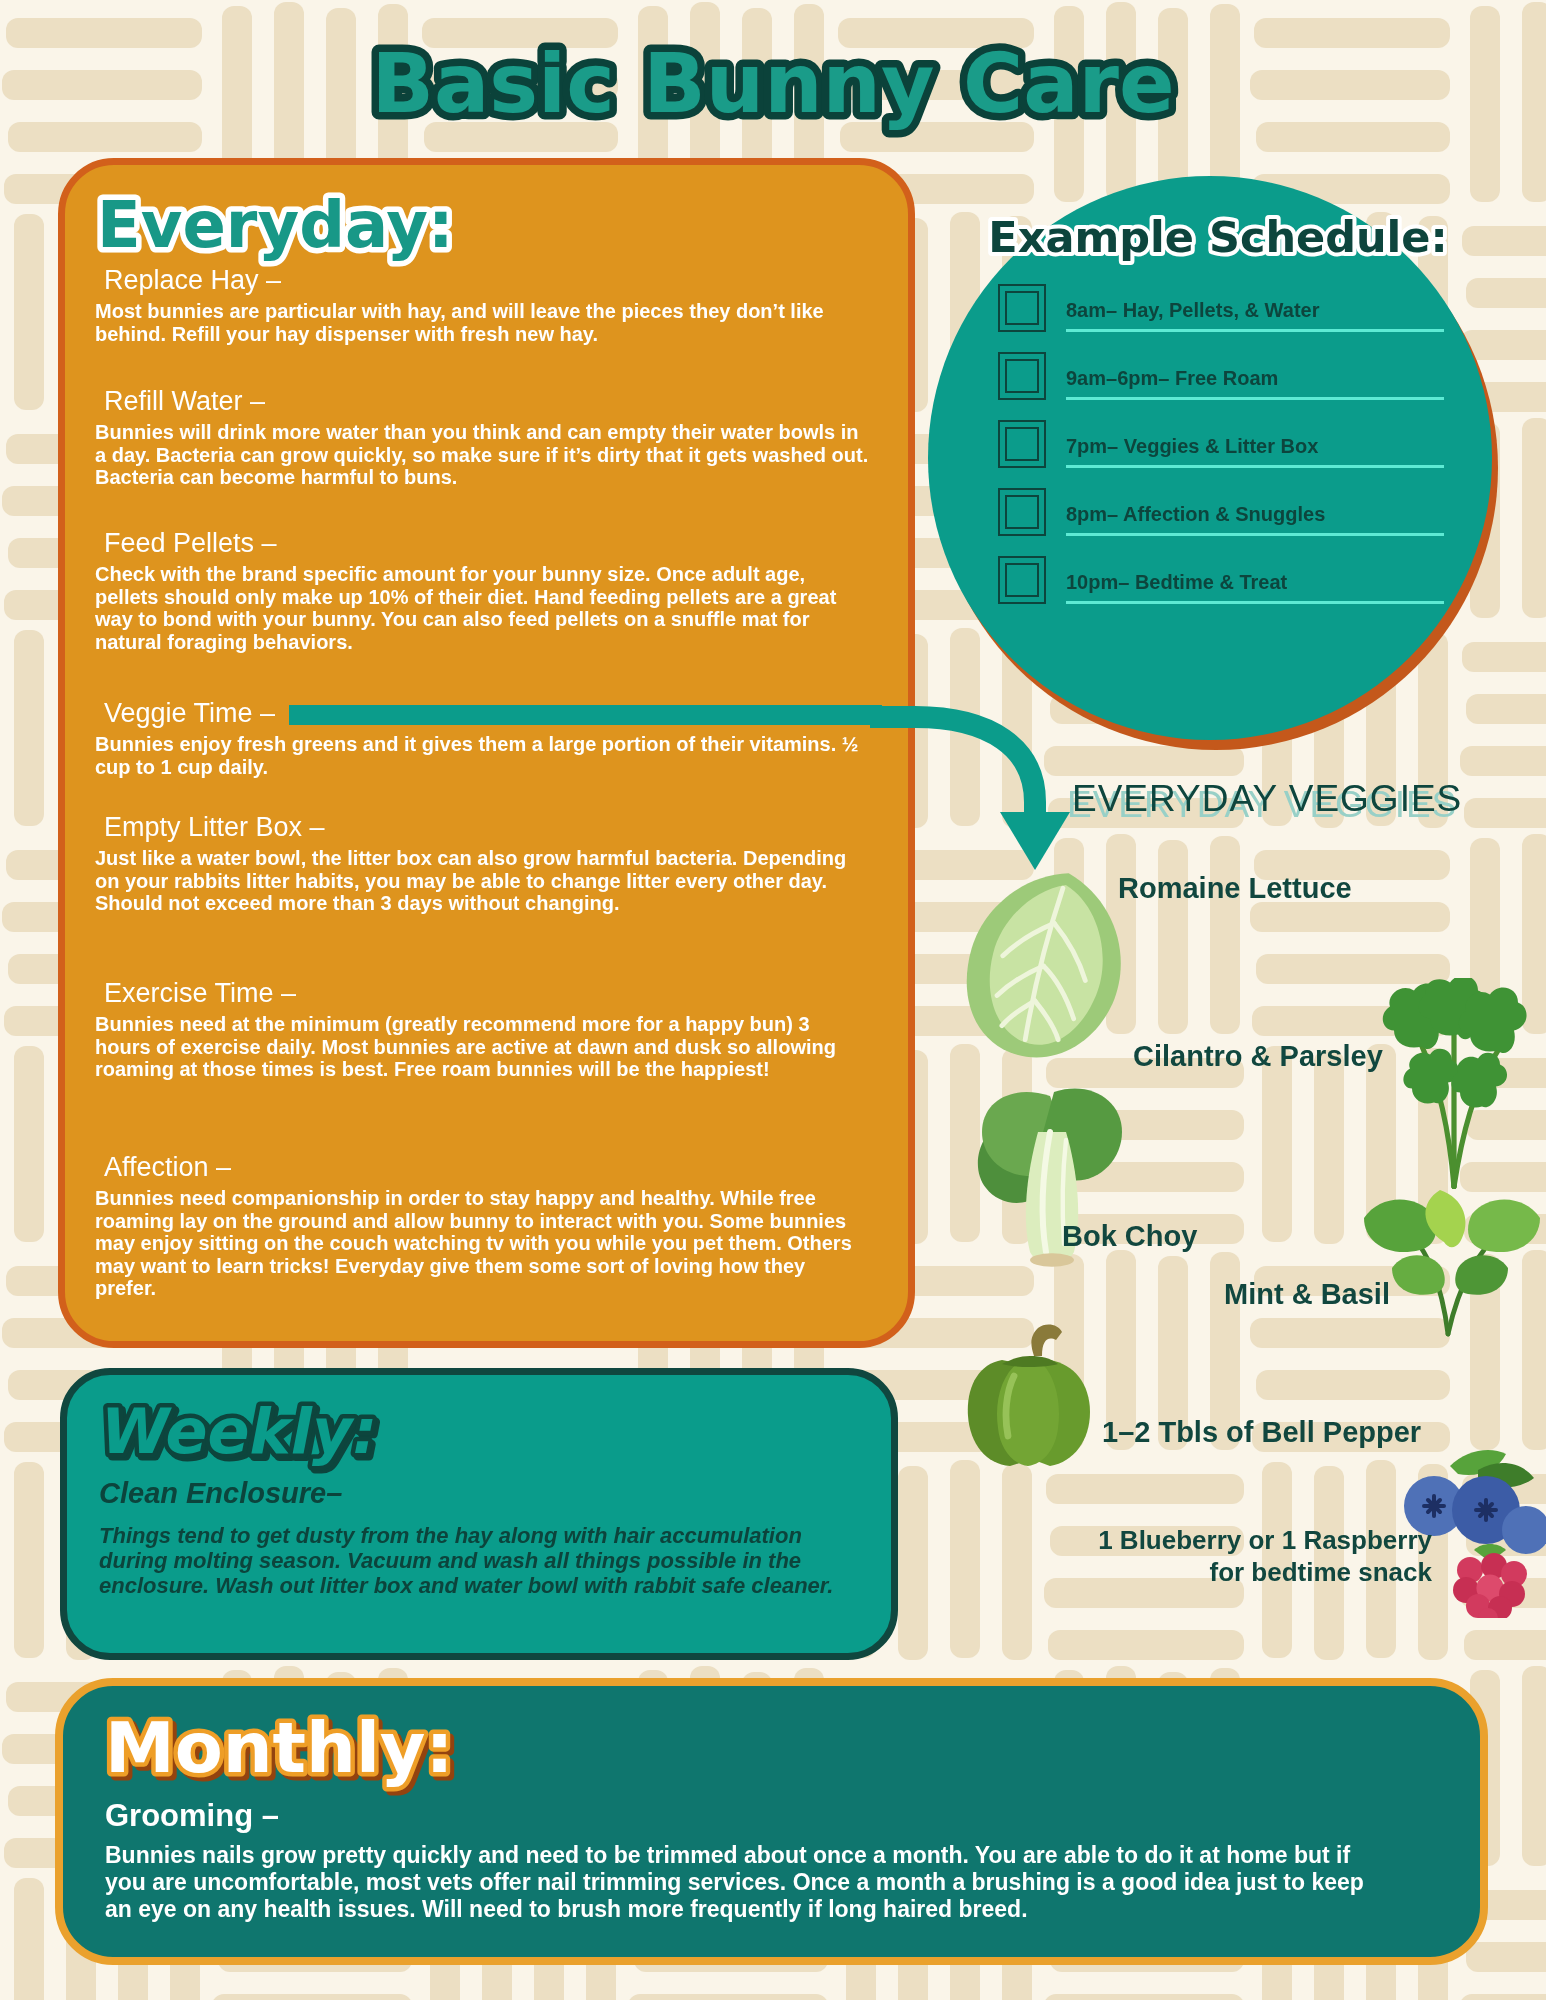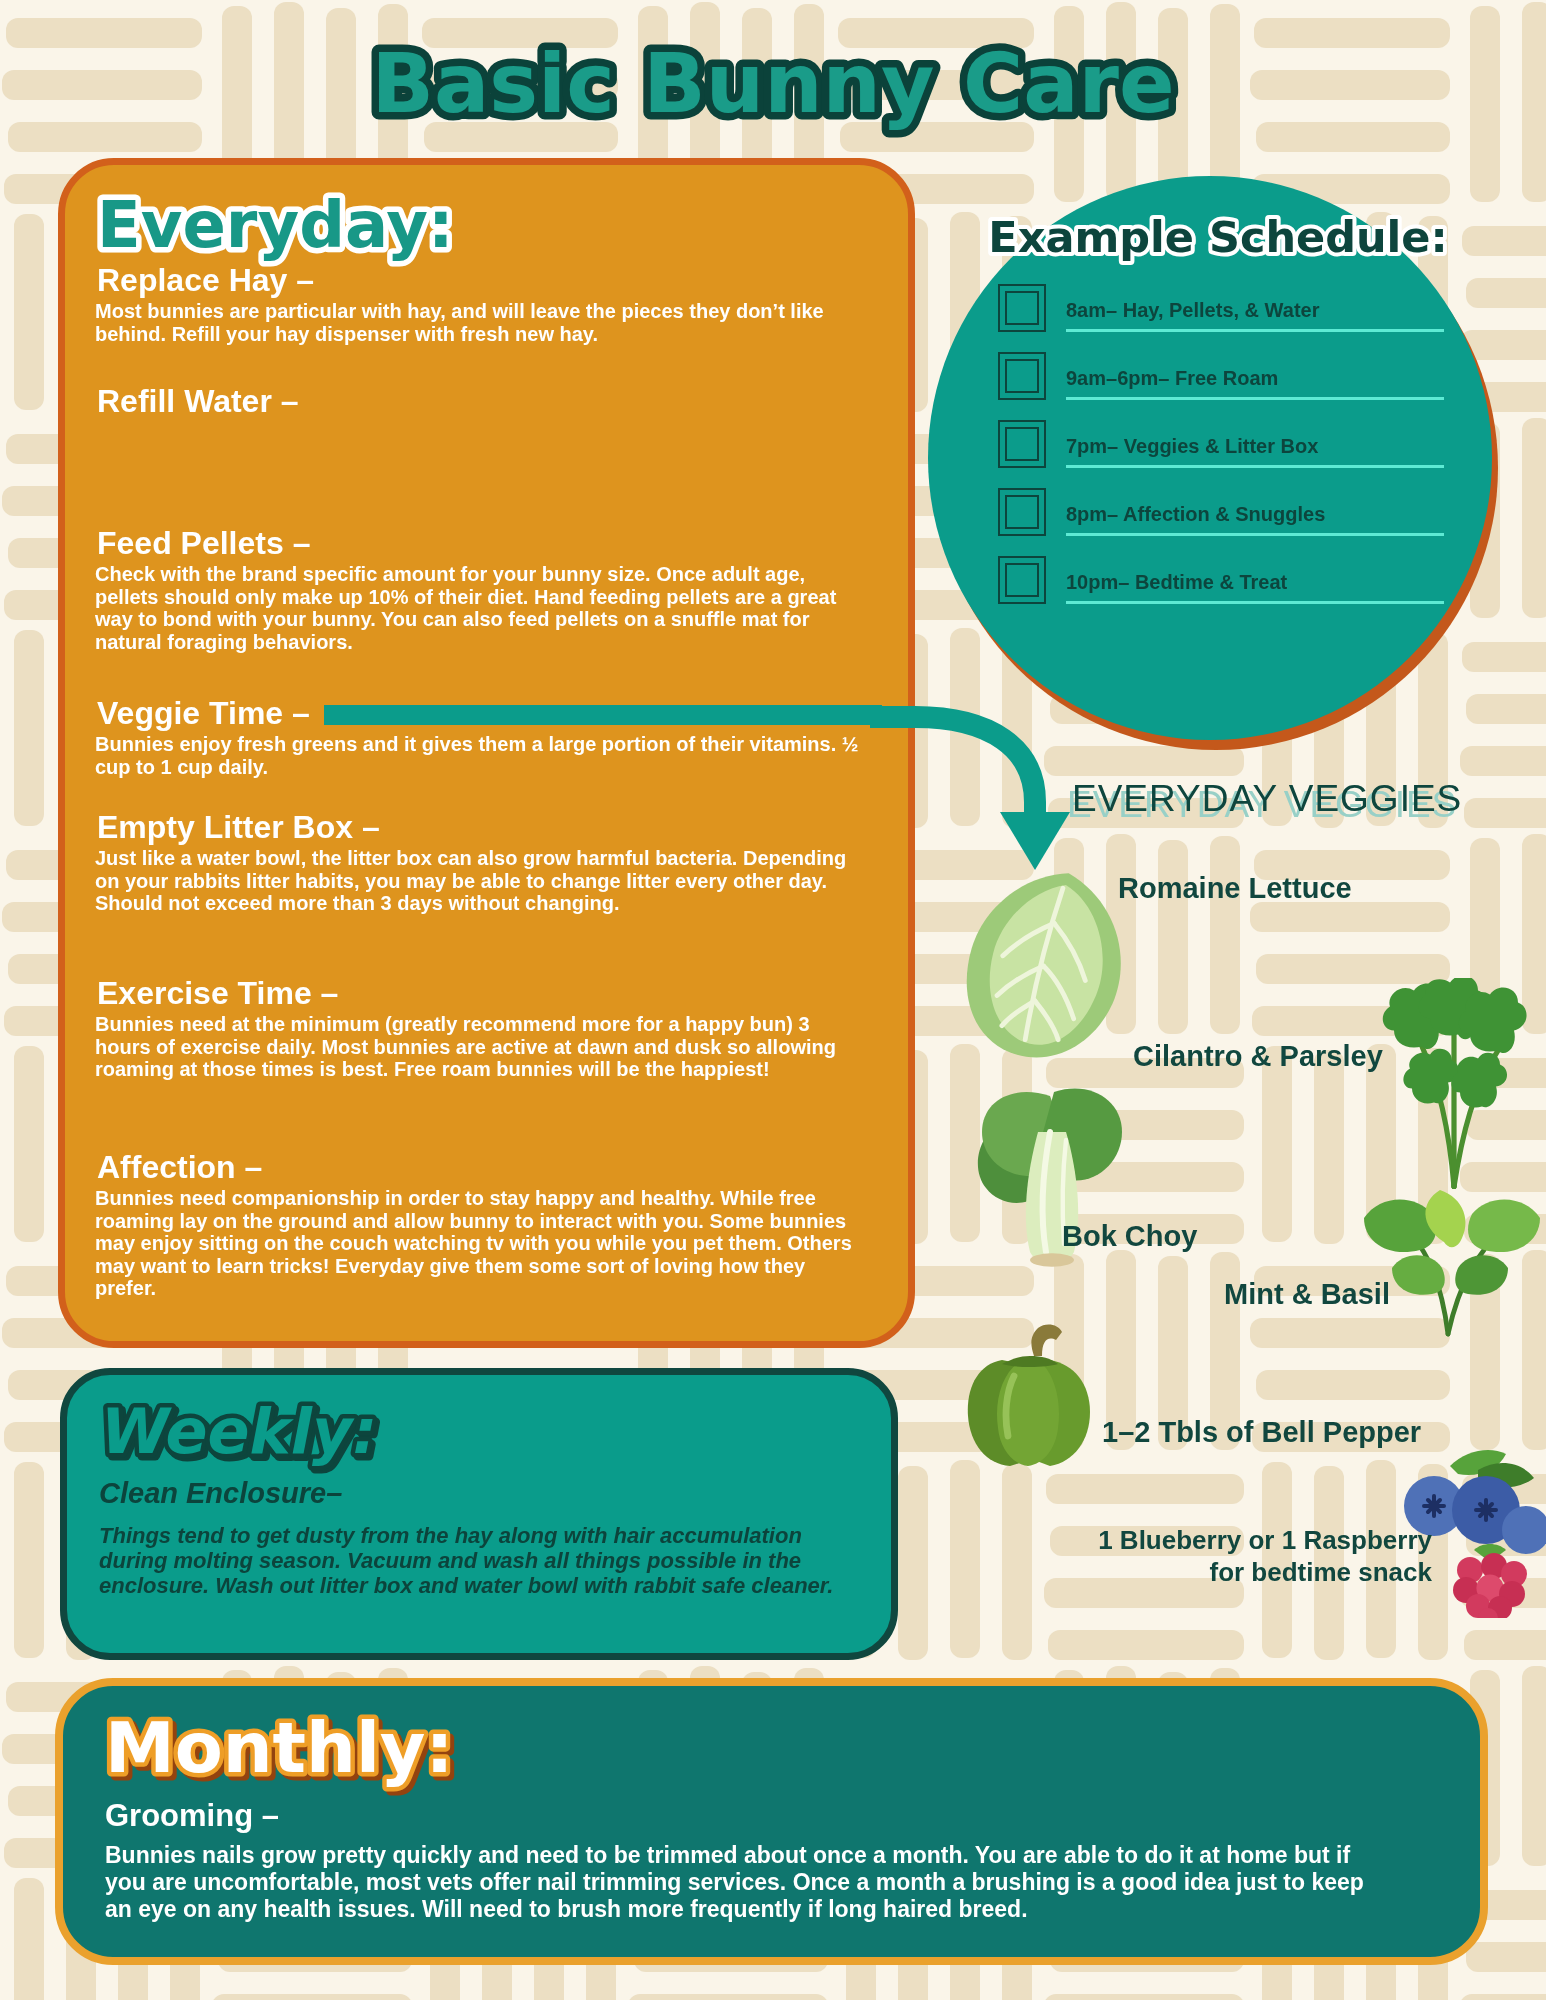--- a/index.html
+++ b/index.html
@@ -7,21 +7,21 @@
         font-family:"Liberation Sans","DejaVu Sans",sans-serif;}
   .bg-weave{position:absolute;left:0;top:0;z-index:0;}
   .title-svg{position:absolute;left:0;top:10px;z-index:3;}
   svg text.bubble{font-family:"DejaVu Sans","Liberation Sans",sans-serif;font-weight:bold;paint-order:stroke;stroke-linejoin:round;}
 
   
   .everyday-panel{position:absolute;left:58px;top:158px;width:857px;height:1190px;z-index:2;
     background:#de941e;border:7px solid #d2601b;border-radius:56px;box-sizing:border-box;}
   .ev-title-svg{position:absolute;left:18px;top:2px;}
   .ev-sec{position:absolute;left:30px;right:26px;color:#ffffff;}
-  .ev-sec h3{margin:0 0 5px 2px;font-size:32px;line-height:30px;font-weight:bold;}
+  .ev-sec h3{margin:0 0 5px 9px;font-size:27px;line-height:30px;font-weight:normal;}
   .ev-sec p{margin:0;font-size:20px;line-height:22.5px;font-weight:bold;width:775px;max-width:100%;}
   .ev-head-row{display:flex;align-items:flex-start;}
   .veggie-bar{flex:1;height:20px;background:#0b9c8b;margin-left:14px;margin-top:7px;}
 
   
   .schedule-rim{position:absolute;left:928px;top:176px;width:564px;height:564px;z-index:1;}
   .schedule-circle{position:absolute;left:0;top:0;width:564px;height:564px;border-radius:50%;
     background:#0b9c8b;box-shadow:6px 10px 0 #c4581b;}
   .sched-head-svg{position:absolute;left:0;top:28px;}
   .sched-row{position:absolute;left:70px;display:flex;align-items:flex-end;height:56px;}
@@ -97,20 +97,21 @@
     <svg class="ev-title-svg" width="460" height="112">
       <text class="bubble" x="14" y="80" font-size="64" fill="#189887" stroke="#ffffff" stroke-width="11">Everyday:</text>
     </svg>
 
     <div class="ev-sec" style="top:100px">
       <h3>Replace Hay –</h3>
       <p>Most bunnies are particular with hay, and will leave the pieces they don’t like behind. Refill your hay dispenser with fresh new hay.</p>
     </div>
     <div class="ev-sec" style="top:221px">
       <h3>Refill Water –</h3>
+      <p>Bunnies will drink more water than you think and can empty their water bowls in a day. Bacteria can grow quickly, so make sure if it’s dirty that it gets washed out. Bacteria can become harmful to buns.</p>
     </div>
     <div class="ev-sec" style="top:363px">
       <h3>Feed Pellets –</h3>
       <p>Check with the brand specific amount for your bunny size. Once adult age, pellets should only make up 10% of their diet.  Hand feeding pellets are a great way to bond with your bunny. You can also feed pellets on a snuffle mat for natural foraging behaviors.</p>
     </div>
     <div class="ev-sec" style="top:533px">
       <div class="ev-head-row">
         <h3>Veggie Time –</h3>
         <div class="veggie-bar"></div>
       </div>

